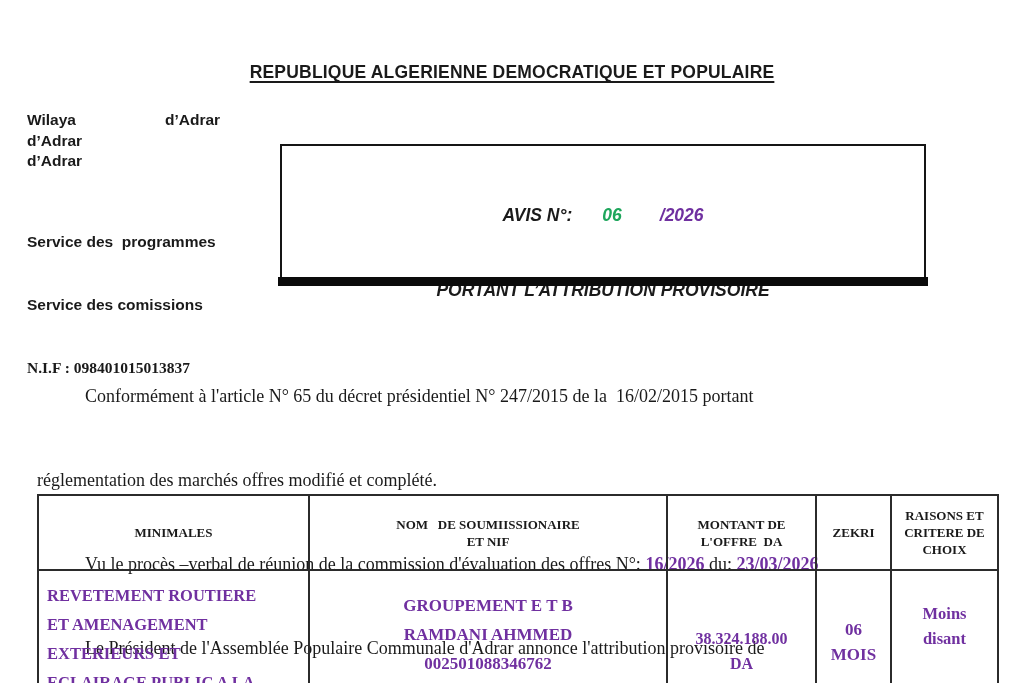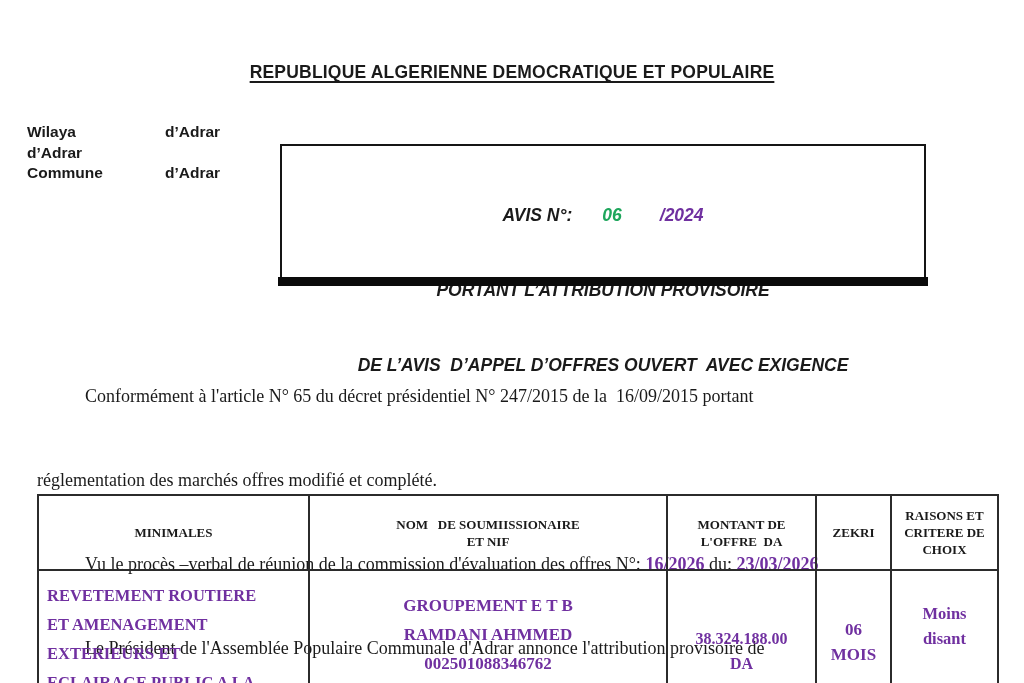--- a/index.html
+++ b/index.html
@@ -24,21 +24,21 @@
     letter-spacing: 0.2px;
   }
   .doc-title span {
     text-decoration: underline;
     text-decoration-thickness: 2px;
     text-underline-offset: 3px;
   }
   
   .issuer {
     position: absolute;
-    top: 106px; left: 27px;
+    top: 94px; left: 27px;
     width: 250px;
     font-family: "Liberation Sans", sans-serif;
     font-weight: 700;
     font-size: 15.5px;
     line-height: 20.5px;
   }
   .issuer-row { display: flex; }
   .issuer-row .lbl { width: 138px; }
   .issuer-services { margin-top: 17px; line-height: 21px; white-space: pre-wrap; }
   .issuer-nif {
@@ -133,35 +133,38 @@
 
   <div class="issuer">
     <div class="issuer-row">
       <span class="lbl">Wilaya</span>
       <span class="val">d’Adrar</span>
     </div>
     <div class="issuer-row">
       <span class="val">d’Adrar</span>
     </div>
     <div class="issuer-row">
-      <span class="lbl">Commune</span>
       <span class="val">d’Adrar</span>
     </div>
+    <div class="issuer-services">
+      <div>Service des  programmes</div>
+      <div>Service des comissions</div>
+      <div class="issuer-nif">N.I.F : 098401015013837</div>
+    </div>
   </div>
 
   <div class="notice-box">
-    <div><span>AVIS N°:</span><span class="green avis-num">06</span><span class="purple avis-year">/2024</span></div>
+    <div><span>AVIS N°:</span><span class="green avis-num">06</span><span class="purple avis-year">/2026</span></div>
     <div>PORTANT L’ATTRIBUTION PROVISOIRE</div>
-    <div>DE L’AVIS  D’APPEL D’OFFRES OUVERT  AVEC EXIGENCE</div>
   </div>
 
   <div class="black-bar"></div>
 
   <div class="body-text">
-    <div class="indent">Conformément à l'article N° 65 du décret présidentiel N° 247/2015 de la  16/09/2015 portant</div>
+    <div class="indent">Conformément à l'article N° 65 du décret présidentiel N° 247/2015 de la  16/02/2015 portant</div>
     <div>réglementation des marchés offres modifié et complété.</div>
     <div class="indent"><span>Vu le procès –verbal de réunion de la commission d'évaluation des offres N°: </span><span class="purple b">16/2026</span><span> du: </span><span class="purple b">23/03/2026</span></div>
     <div class="indent">Le Président de l'Assemblée Populaire Communale d'Adrar annonce l'attribution provisoire de</div>
     
     
   </div>
 
   <table class="award-table">
     <colgroup>
       <col class="col-op">

